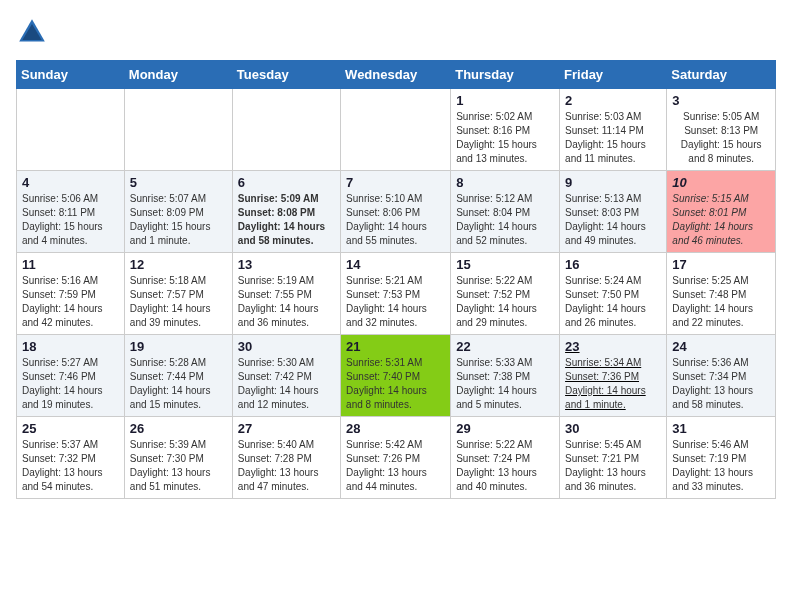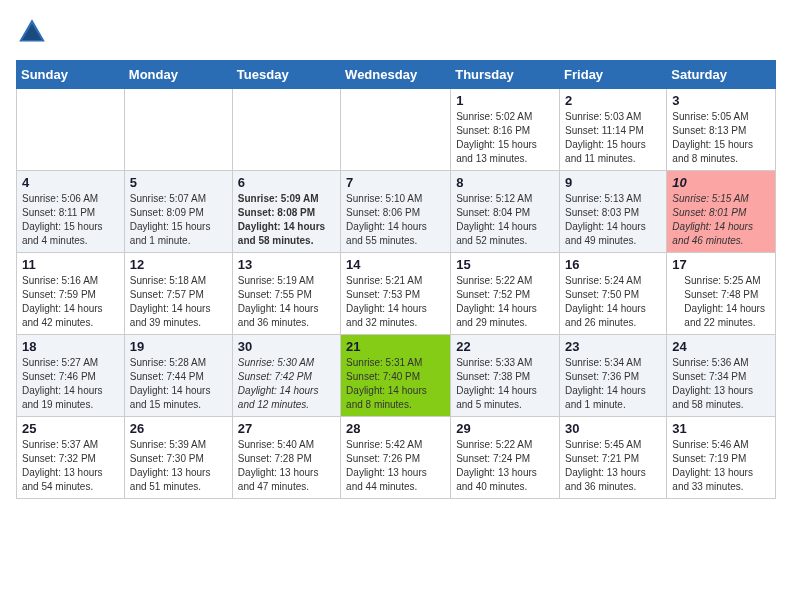--- a/index.html
+++ b/index.html
@@ -138,21 +138,21 @@
         </td>
         <td>
           <span class="day-num">2</span>
           <div class="day-info" style="white-space: pre-line;">Sunrise: 5:03 AM
 Sunset: 11:14 PM
 Daylight: 15 hours
 and 11 minutes.</div>
         </td>
         <td>
           <span class="day-num">3</span>
-          <div class="day-info" style="white-space: pre-line;">Sunrise: 5:05 AM
+          <div class="day-info" style="white-space: pre-line; text-align: center;">Sunrise: 5:05 AM
 Sunset: 8:13 PM
 Daylight: 15 hours
 and 8 minutes.</div>
         </td>
       </tr>
       <tr>
         <td style="background: rgb(240, 244, 248);">
           <span class="day-num">4</span>
           <div class="day-info" style="white-space: pre-line;">Sunrise: 5:06 AM
 Sunset: 8:11 PM
@@ -240,21 +240,21 @@
         </td>
         <td>
           <span class="day-num">16</span>
           <div class="day-info" style="white-space: pre-line;">Sunrise: 5:24 AM
 Sunset: 7:50 PM
 Daylight: 14 hours
 and 26 minutes.</div>
         </td>
         <td>
           <span class="day-num">17</span>
-          <div class="day-info" style="white-space: pre-line; margin-left: 12px;">Sunrise: 5:25 AM
+          <div class="day-info" style="white-space: pre-line;">Sunrise: 5:25 AM
 Sunset: 7:48 PM
 Daylight: 14 hours
 and 22 minutes.</div>
         </td>
       </tr>
       <tr>
         <td style="background: rgb(240, 244, 248);">
           <span class="day-num">18</span>
           <div class="day-info" style="white-space: pre-line;">Sunrise: 5:27 AM
 Sunset: 7:46 PM
@@ -263,40 +263,40 @@
         </td>
         <td style="background: rgb(240, 244, 248);">
           <span class="day-num">19</span>
           <div class="day-info" style="white-space: pre-line;">Sunrise: 5:28 AM
 Sunset: 7:44 PM
 Daylight: 14 hours
 and 15 minutes.</div>
         </td>
         <td style="background: rgb(240, 244, 248);">
           <span class="day-num">30</span>
-          <div class="day-info" style="white-space: pre-line; font-style: italic;">Sunrise: 5:30 AM
+          <div class="day-info" style="white-space: pre-line;">Sunrise: 5:30 AM
 Sunset: 7:42 PM
 Daylight: 14 hours
 and 12 minutes.</div>
         </td>
         <td style="background: #84cc16;">
           <span class="day-num">21</span>
           <div class="day-info" style="white-space: pre-line;">Sunrise: 5:31 AM
 Sunset: 7:40 PM
 Daylight: 14 hours
 and 8 minutes.</div>
         </td>
         <td style="background: rgb(240, 244, 248);">
           <span class="day-num">22</span>
           <div class="day-info" style="white-space: pre-line;">Sunrise: 5:33 AM
 Sunset: 7:38 PM
 Daylight: 14 hours
 and 5 minutes.</div>
         </td>
-        <td style="background: rgb(240, 244, 248);">
+        <td style="background: rgb(240, 244, 248); text-decoration: underline;">
           <span class="day-num">23</span>
           <div class="day-info" style="white-space: pre-line;">Sunrise: 5:34 AM
 Sunset: 7:36 PM
 Daylight: 14 hours
 and 1 minute.</div>
         </td>
         <td style="background: rgb(240, 244, 248);">
           <span class="day-num">24</span>
           <div class="day-info" style="white-space: pre-line;">Sunrise: 5:36 AM
 Sunset: 7:34 PM

